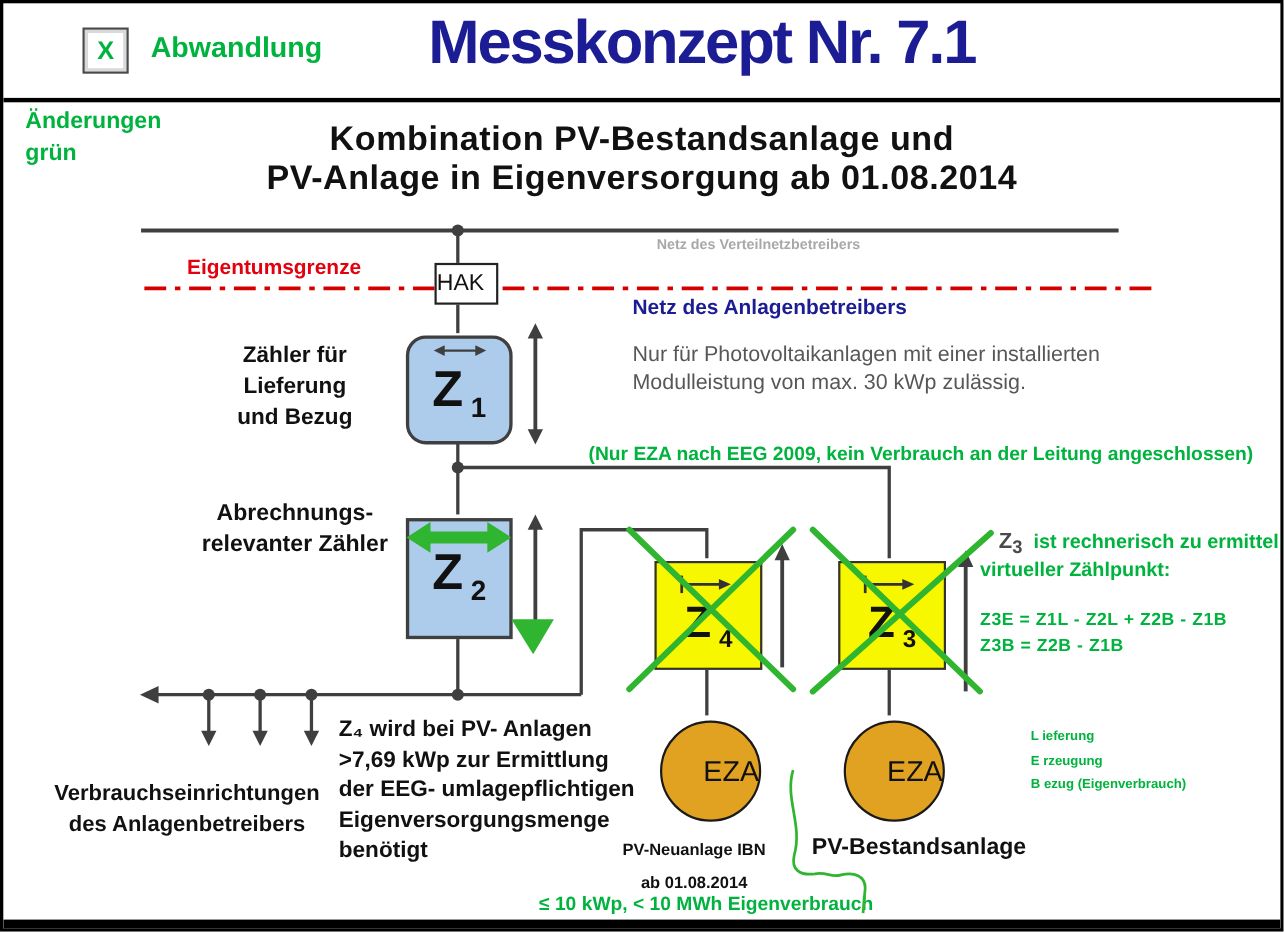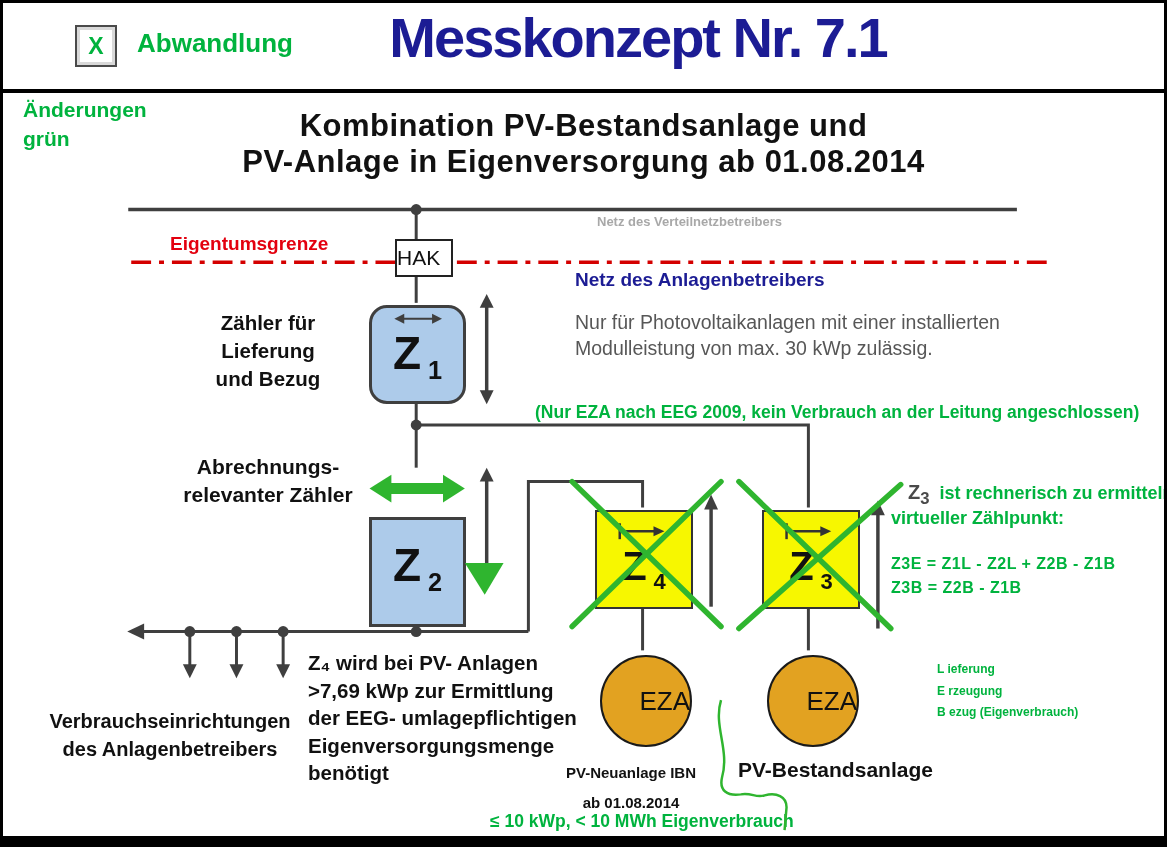--- a/index.html
+++ b/index.html
@@ -44,21 +44,21 @@
   }
   #operlbl{left:572px;top:266px;font-size:19px;}
   #restr{left:572px;top:306px;font-size:19.5px;line-height:26px;}
 
   
   .meter{position:absolute;box-sizing:border-box;z-index:2;display:flex;flex-direction:column;align-items:center;}
   .meter .zl{font-weight:bold;color:#111;}
   .meter sub{font-weight:bold;}
   #z1box,#z2box{background:#ADCBEA;border:3px solid #3F3F3F;width:97px;}
   #z1box{left:366px;top:302px;height:99px;border-radius:18px;}
-  #z2box{left:366px;top:468px;height:110px;margin-top:46px;}
+  #z2box{left:366px;top:468px;height:110px;}
   #z4box,#z3box{background:#F7F700;border:2px solid #333;width:98px;height:99px;}
   #z4box{left:592px;top:507px;}
   #z3box{left:759px;top:507px;}
   #z1box .zl,#z2box .zl{font-size:46px;margin-top:18px;}
   #z4box .zl,#z3box .zl{font-size:40px;margin-top:32px;}
   .zl sub{font-size:55%;margin-left:7px;}
 
   
   #z1cap{left:195px;top:306px;width:140px;font-size:20.5px;line-height:28px;}
   #z2cap{left:165px;top:450px;width:200px;font-size:21px;line-height:28px;}

